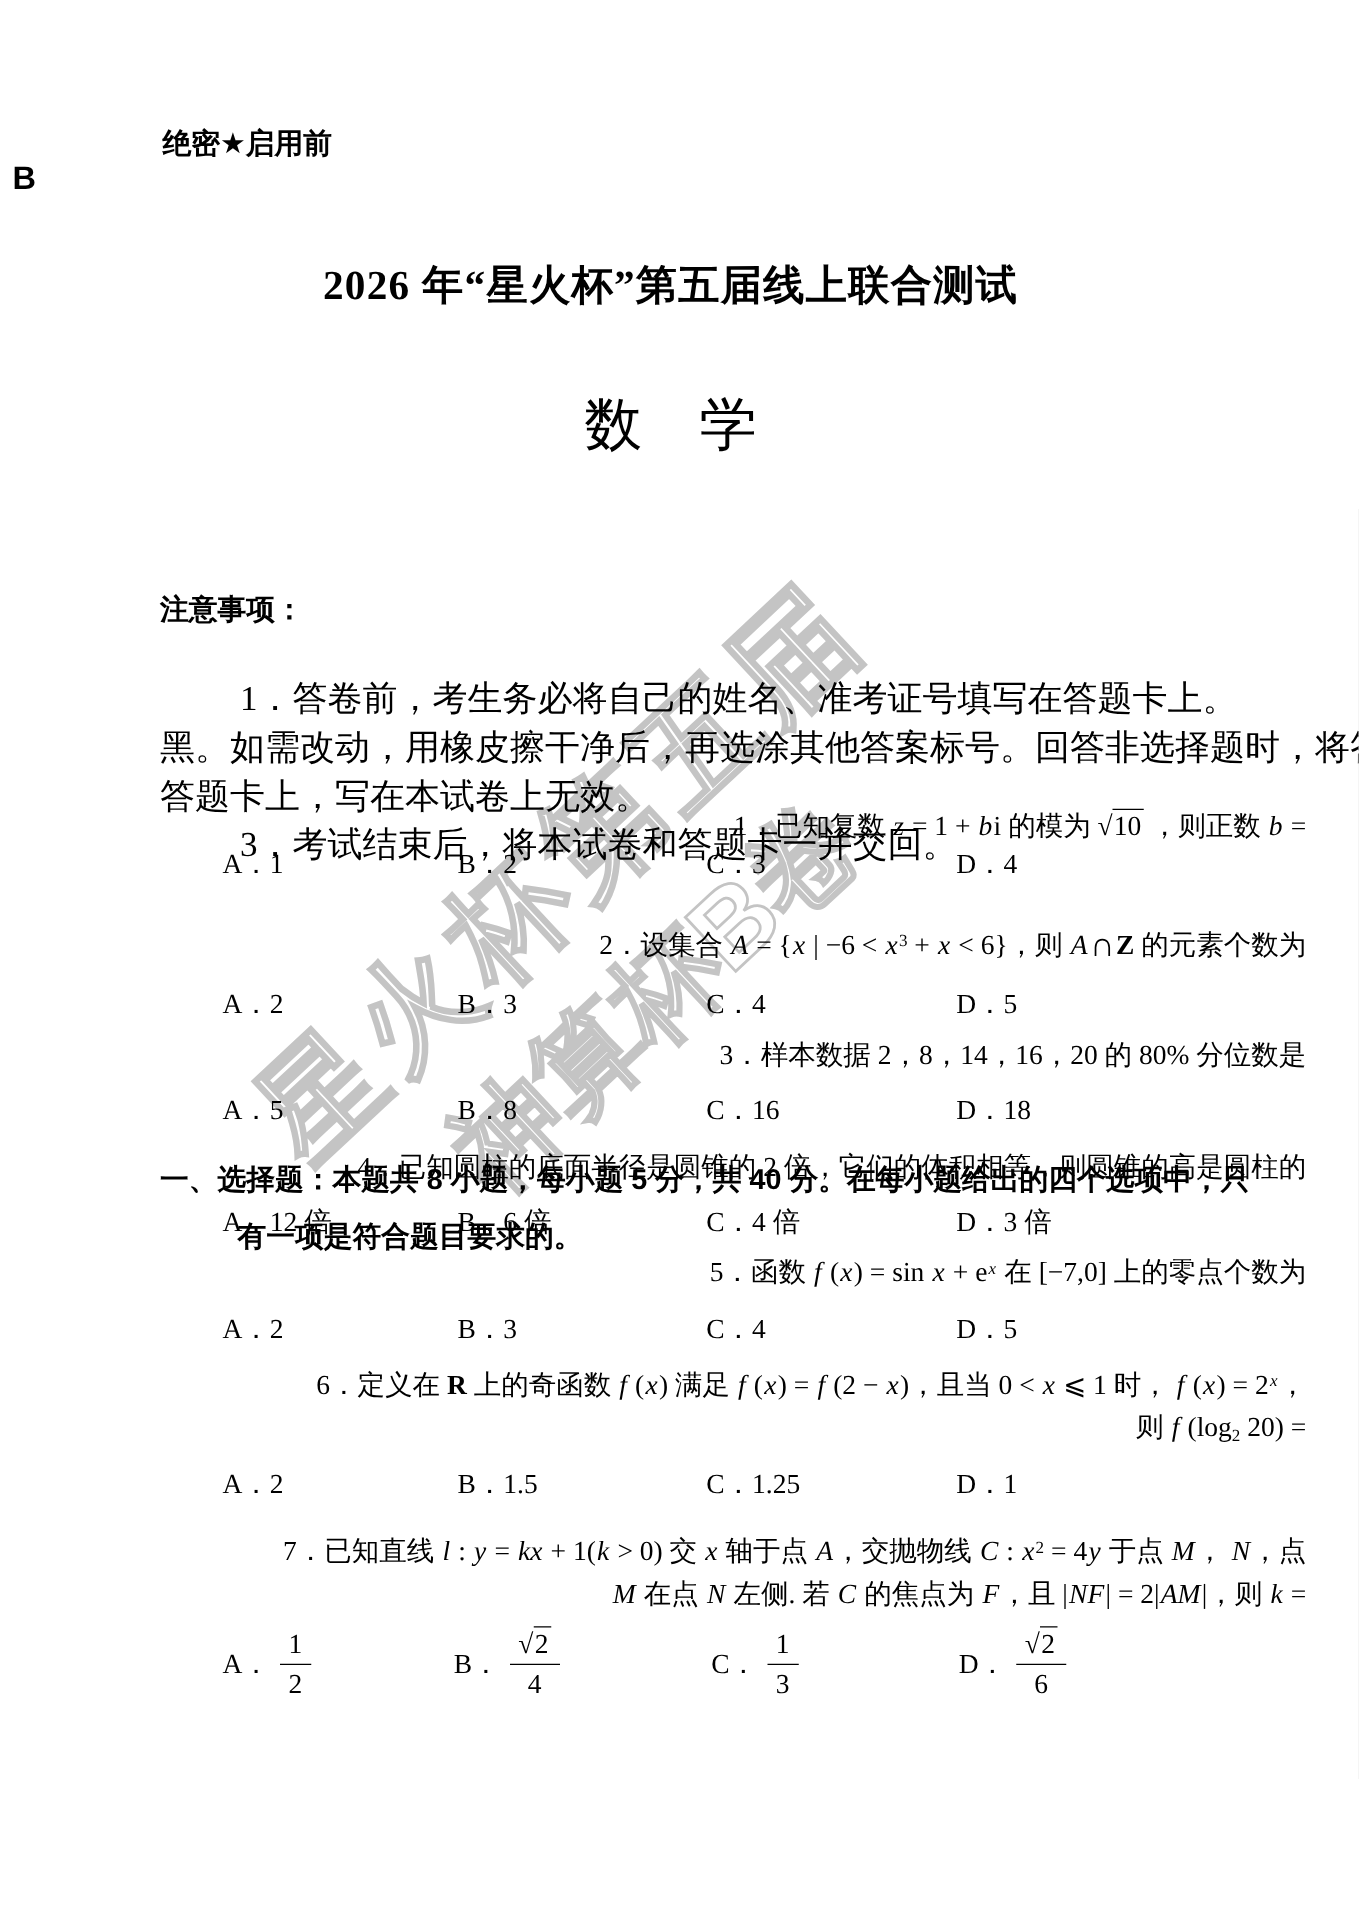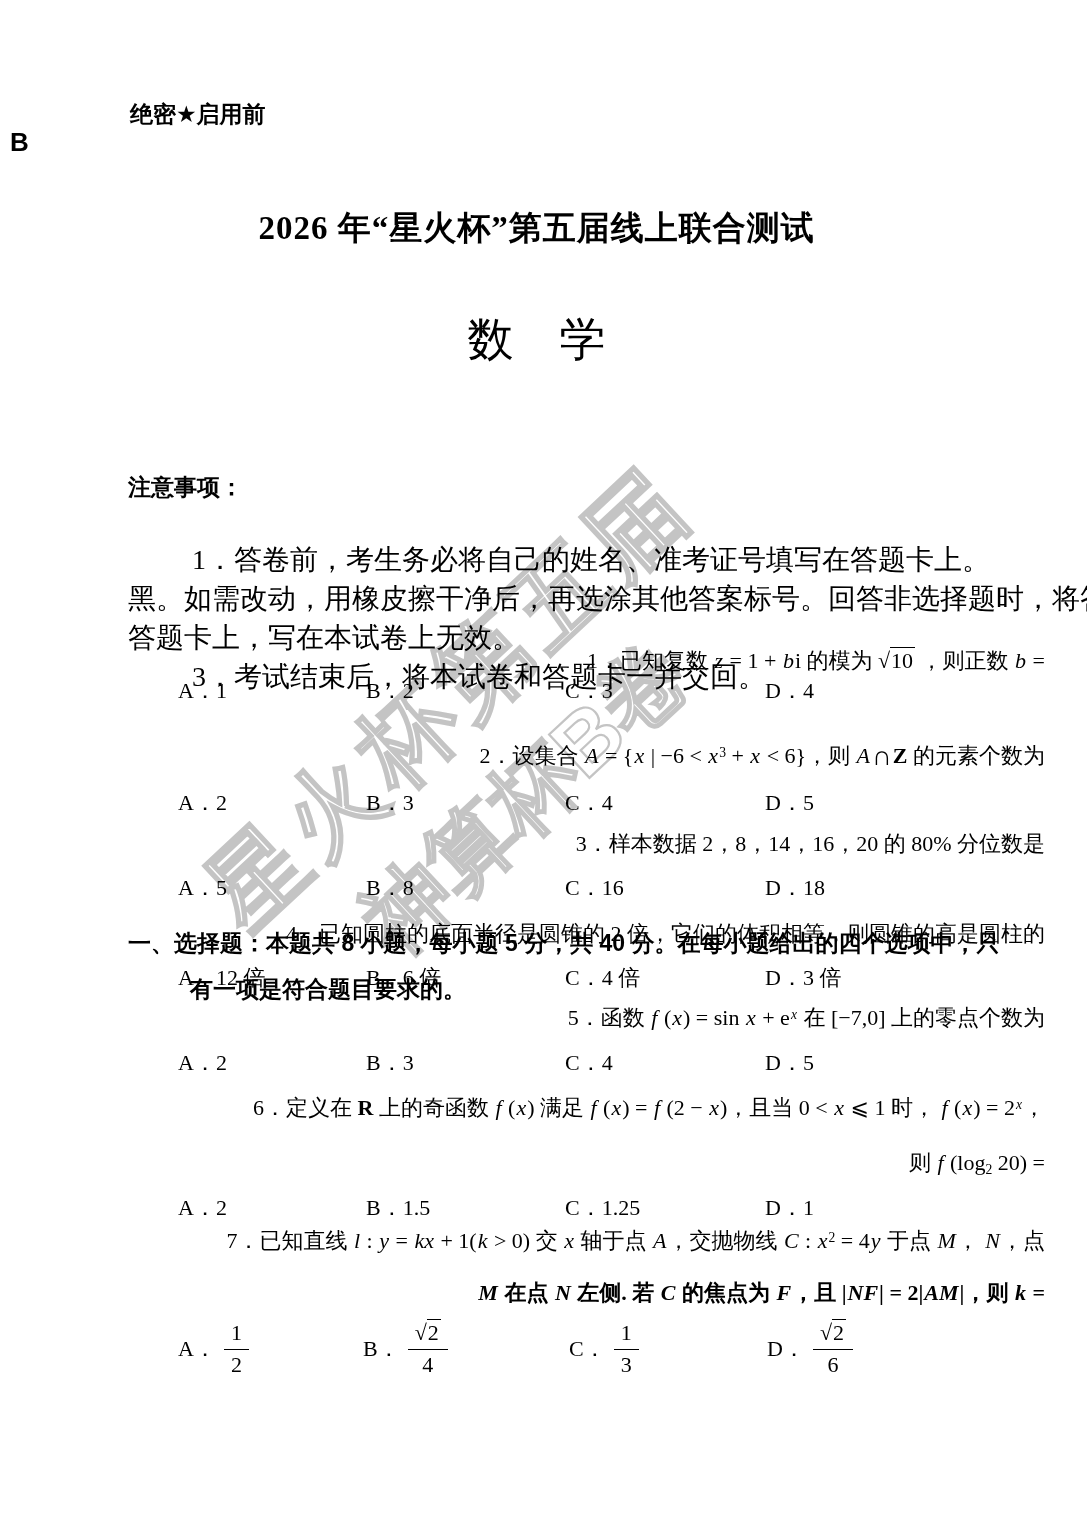--- a/index.html
+++ b/index.html
@@ -47,22 +47,22 @@
   .notice .ind{padding-left:64px;}
 
   
   .section{left:128px;top:560px;width:900px;font-size:23px;font-weight:bold;}
   .section .sline{height:46px;line-height:46px;white-space:nowrap;}
   .section .ind{padding-left:62px;}
 
   
   .q{position:absolute;left:145px;width:900px;font-size:22px;z-index:1;text-align:right;}
   .stem{height:30px;line-height:30px;white-space:nowrap;}
-  .stem2{margin-top:25px;padding-left:34px;}
-  .q7 .stem2{margin-top:22px;padding-left:37px;font-weight:bold;}
+  .stem2{margin-top:4px;padding-left:34px;}
+  .q7 .stem2{margin-top:4px;padding-left:37px;}
   .opts{position:relative;height:30px;line-height:30px;}
   .opt{position:absolute;white-space:nowrap;}
   .opt.oa{left:33px;} .opt.ob{left:221px;} .opt.oc{left:420px;} .opt.od{left:620px;}
   .q1 .opts{}
   .q2 .opts{margin-top:17px;}
   .q3 .opts{margin-top:14px;}
   .q4 .opts{margin-top:14px;}
   .q5 .opts{margin-top:15px;}
   .q6 .opts{margin-top:15px;}
   .q7 .opts{margin-top:4px;height:74px;}

